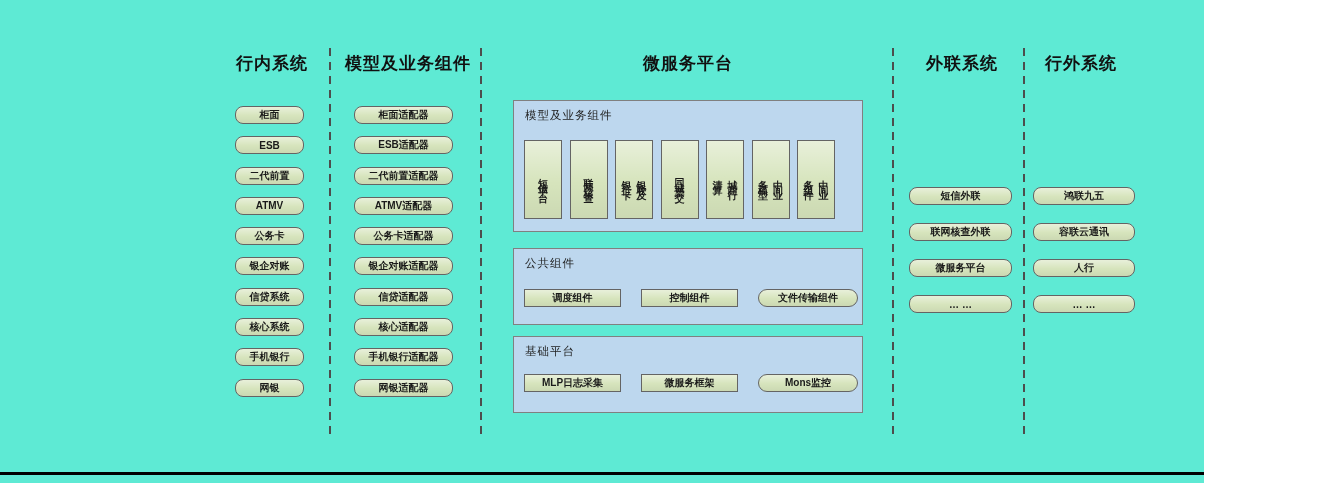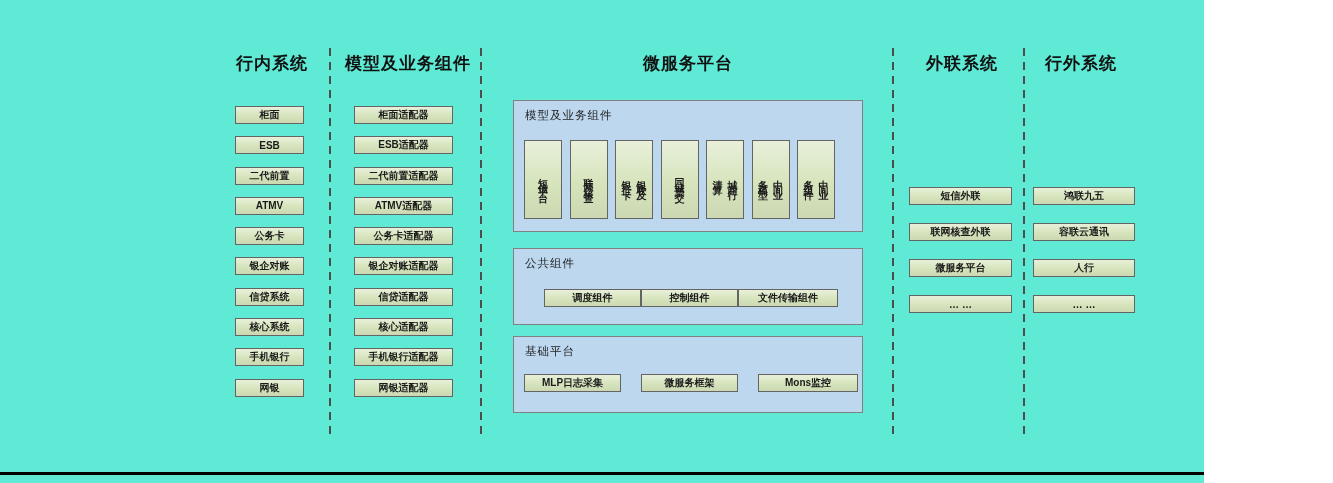--- a/index.html
+++ b/index.html
@@ -10,21 +10,21 @@
   .col-title{
     position:absolute;top:53px;height:22px;line-height:22px;
     font-size:17px;font-weight:bold;text-align:center;color:#111;
     letter-spacing:1px;white-space:nowrap;
   }
   .divider{
     position:absolute;top:48px;height:392px;width:2px;
     background:repeating-linear-gradient(to bottom,var(--divider) 0 8px,transparent 8px 14px);
   }
   .stack{position:absolute;display:flex;flex-direction:column;}
-  .stack .gbox{height:18px;flex:none;}
+  .stack .gbox{height:18px;flex:none;border-radius:8px;}
   .stack-30{gap:12.3px;}
   .stack-36{gap:18px;}
   .gbox{
     box-sizing:border-box;
     background-color:var(--box_fill);
     background-image:linear-gradient(180deg,rgba(255,255,255,.45),rgba(255,255,255,0) 55%,rgba(0,0,0,.05));
     border:1.5px solid var(--box_border);
     display:flex;align-items:center;justify-content:center;
     font-size:10px;font-weight:bold;color:#1a1a1a;white-space:nowrap;
   }
@@ -37,21 +37,21 @@
     color:#1f1f1f;letter-spacing:1px;white-space:nowrap;
   }
   .vlist{position:absolute;left:10px;top:39px;display:flex;gap:7.5px;}
   .vlist .gbox{
     width:38px;height:79px;flex:none;
     writing-mode:vertical-rl;white-space:pre-line;
     letter-spacing:5px;line-height:15px;
   }
   .hlist{position:absolute;left:10px;width:334px;display:flex;justify-content:space-between;}
   .hlist .gbox{width:97px;height:18px;flex:none;}
-  .hlist .gbox:last-child{width:100px;}
+  .hlist .gbox:last-child{width:100px;border-radius:9px;}
   .bottom-rule{position:absolute;left:0;top:472px;width:1333px;height:2.5px;background:var(--bottom_rule);}
 </style>
 </head>
 <body>
 
 <div class="canvas">
 
   <div class="col-title" style="left:200px;width:144px;">行内系统</div>
   <div class="col-title" style="left:330px;width:156px;">模型及业务组件</div>
   <div class="col-title" style="left:563px;width:250px;">微服务平台</div>
@@ -101,21 +101,21 @@
 清算</div>
         <div class="gbox">中间业
 务模型</div>
         <div class="gbox">中间业
 务组件</div>
       </div>
   </div>
 
   <div class="panel" style="top:248px;height:77px;">
     <div class="panel-title">公共组件</div>
-    <div class="hlist" style="top:40px;justify-content:center;">
+    <div class="hlist" style="top:40px;">
         <div class="gbox">调度组件</div>
         <div class="gbox">控制组件</div>
         <div class="gbox">文件传输组件</div>
       </div>
   </div>
 
   <div class="panel" style="top:336px;height:77px;">
     <div class="panel-title">基础平台</div>
     <div class="hlist" style="top:37px;">
         <div class="gbox">MLP日志采集</div>

